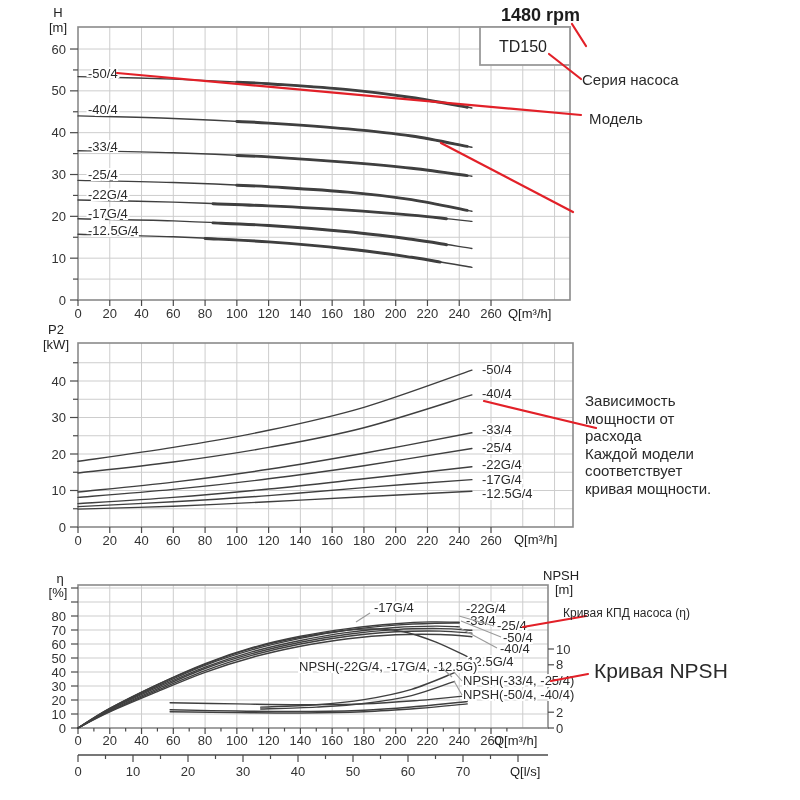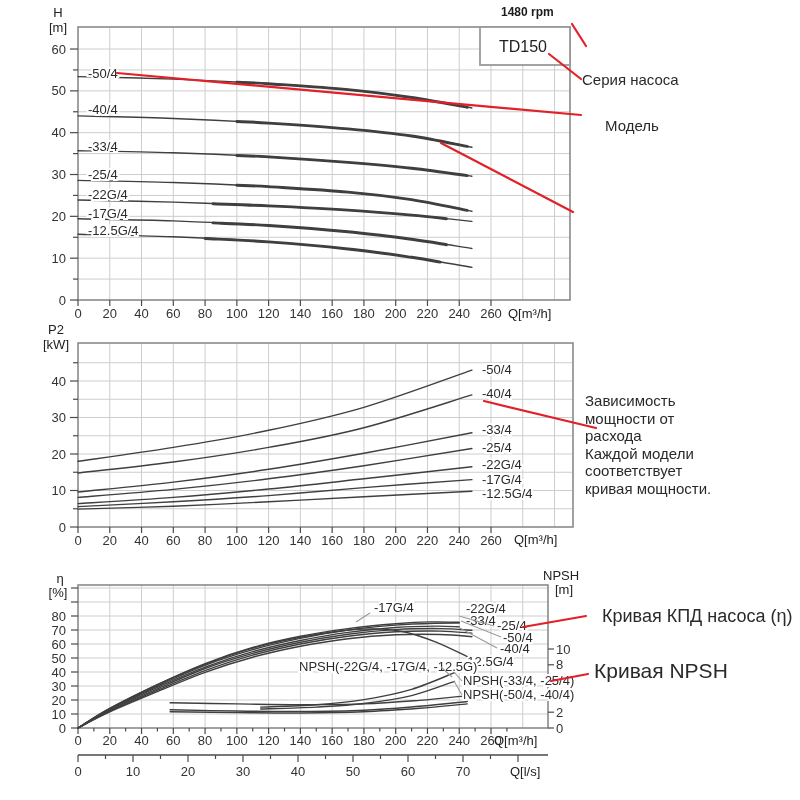--- a/index.html
+++ b/index.html
@@ -16,27 +16,27 @@
   .axistitle{font-size:13px;fill:#222;}
   .curve{stroke:#3f3f3f;stroke-width:1.4;fill:none;stroke-linecap:round;}
   .curve.thick{stroke-width:2.9;}
   .curvelabel{font-size:13px;fill:#2b2b2b;paint-order:stroke;stroke:#ffffff;stroke-width:4px;}
   .red-line{stroke:var(--accent,#e22028);stroke-width:2.2;stroke-linecap:round;fill:none;}
   .leader{stroke:#9a9a9a;stroke-width:1.1;}
   .series-box{fill:#ffffff;stroke:#9a9a9a;stroke-width:1.8;}
   .boxtext{font-size:16px;fill:#222;}
   
   .note{position:absolute;color:#2a2a2a;white-space:pre-line;}
-  #rpm-label{left:501px;top:5px;font-size:12px;font-weight:bold;color:#1c1c1c;}
+  #rpm-label{left:501px;top:5px;font-size:18px;font-weight:bold;color:#1c1c1c;}
   #nominal-note{left:582px;top:40px;font-size:14px;line-height:17px;}
   #series-note{left:582px;top:71px;font-size:15px;text-align:right;}
-  #model-note{left:589px;top:117px;font-size:15px;margin-left:16px;}
+  #model-note{left:589px;top:110px;font-size:15px;}
   #flowhead-note{left:581px;top:141px;font-size:15.5px;line-height:20px;}
   #power-note{left:585px;top:392px;font-size:15px;line-height:17.5px;}
-  #eff-note{left:602px;top:606px;font-size:18px;}
+  #eff-note{left:563px;top:606px;font-size:12px;}
   #npsh-note{left:594px;top:659px;font-size:21px;}
 </style>
 </head>
 <body>
 
 <div id="page" style="--accent: #e22028;">
 
   <svg id="chart-svg" width="800" height="800" viewBox="0 0 800 800">
     <g id="g-head">
         <line x1="109.77" y1="27" x2="109.77" y2="300" class="grid"></line>

